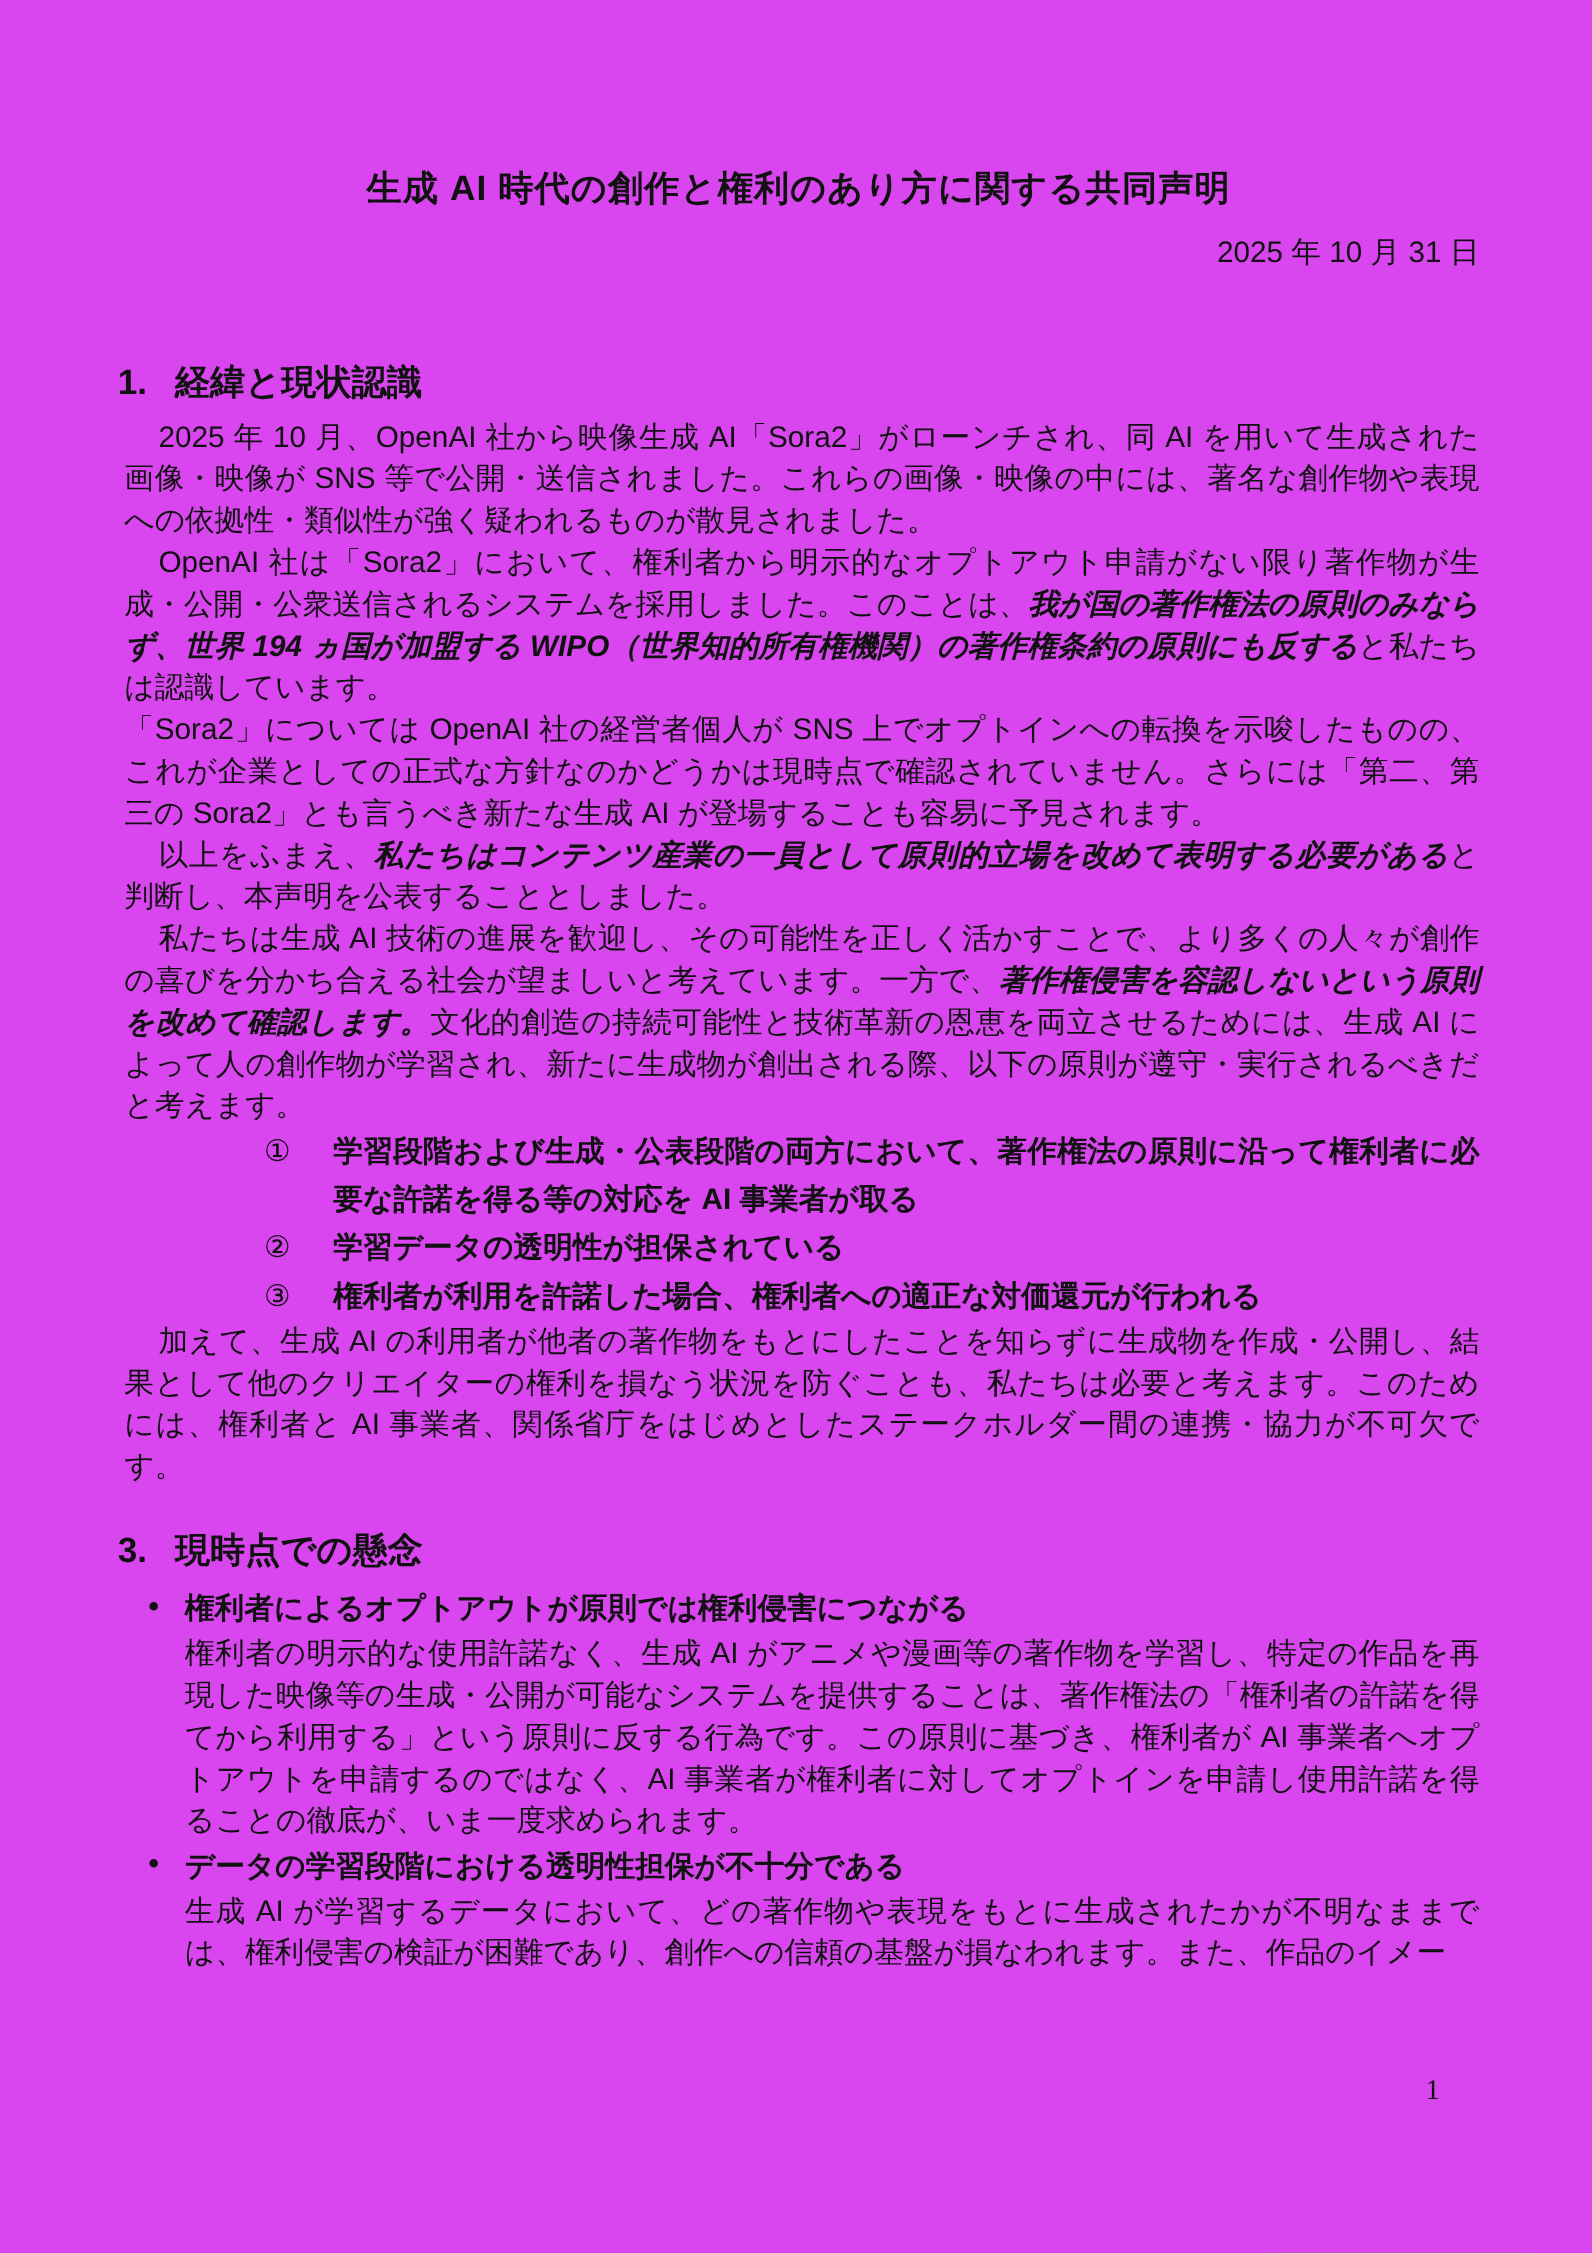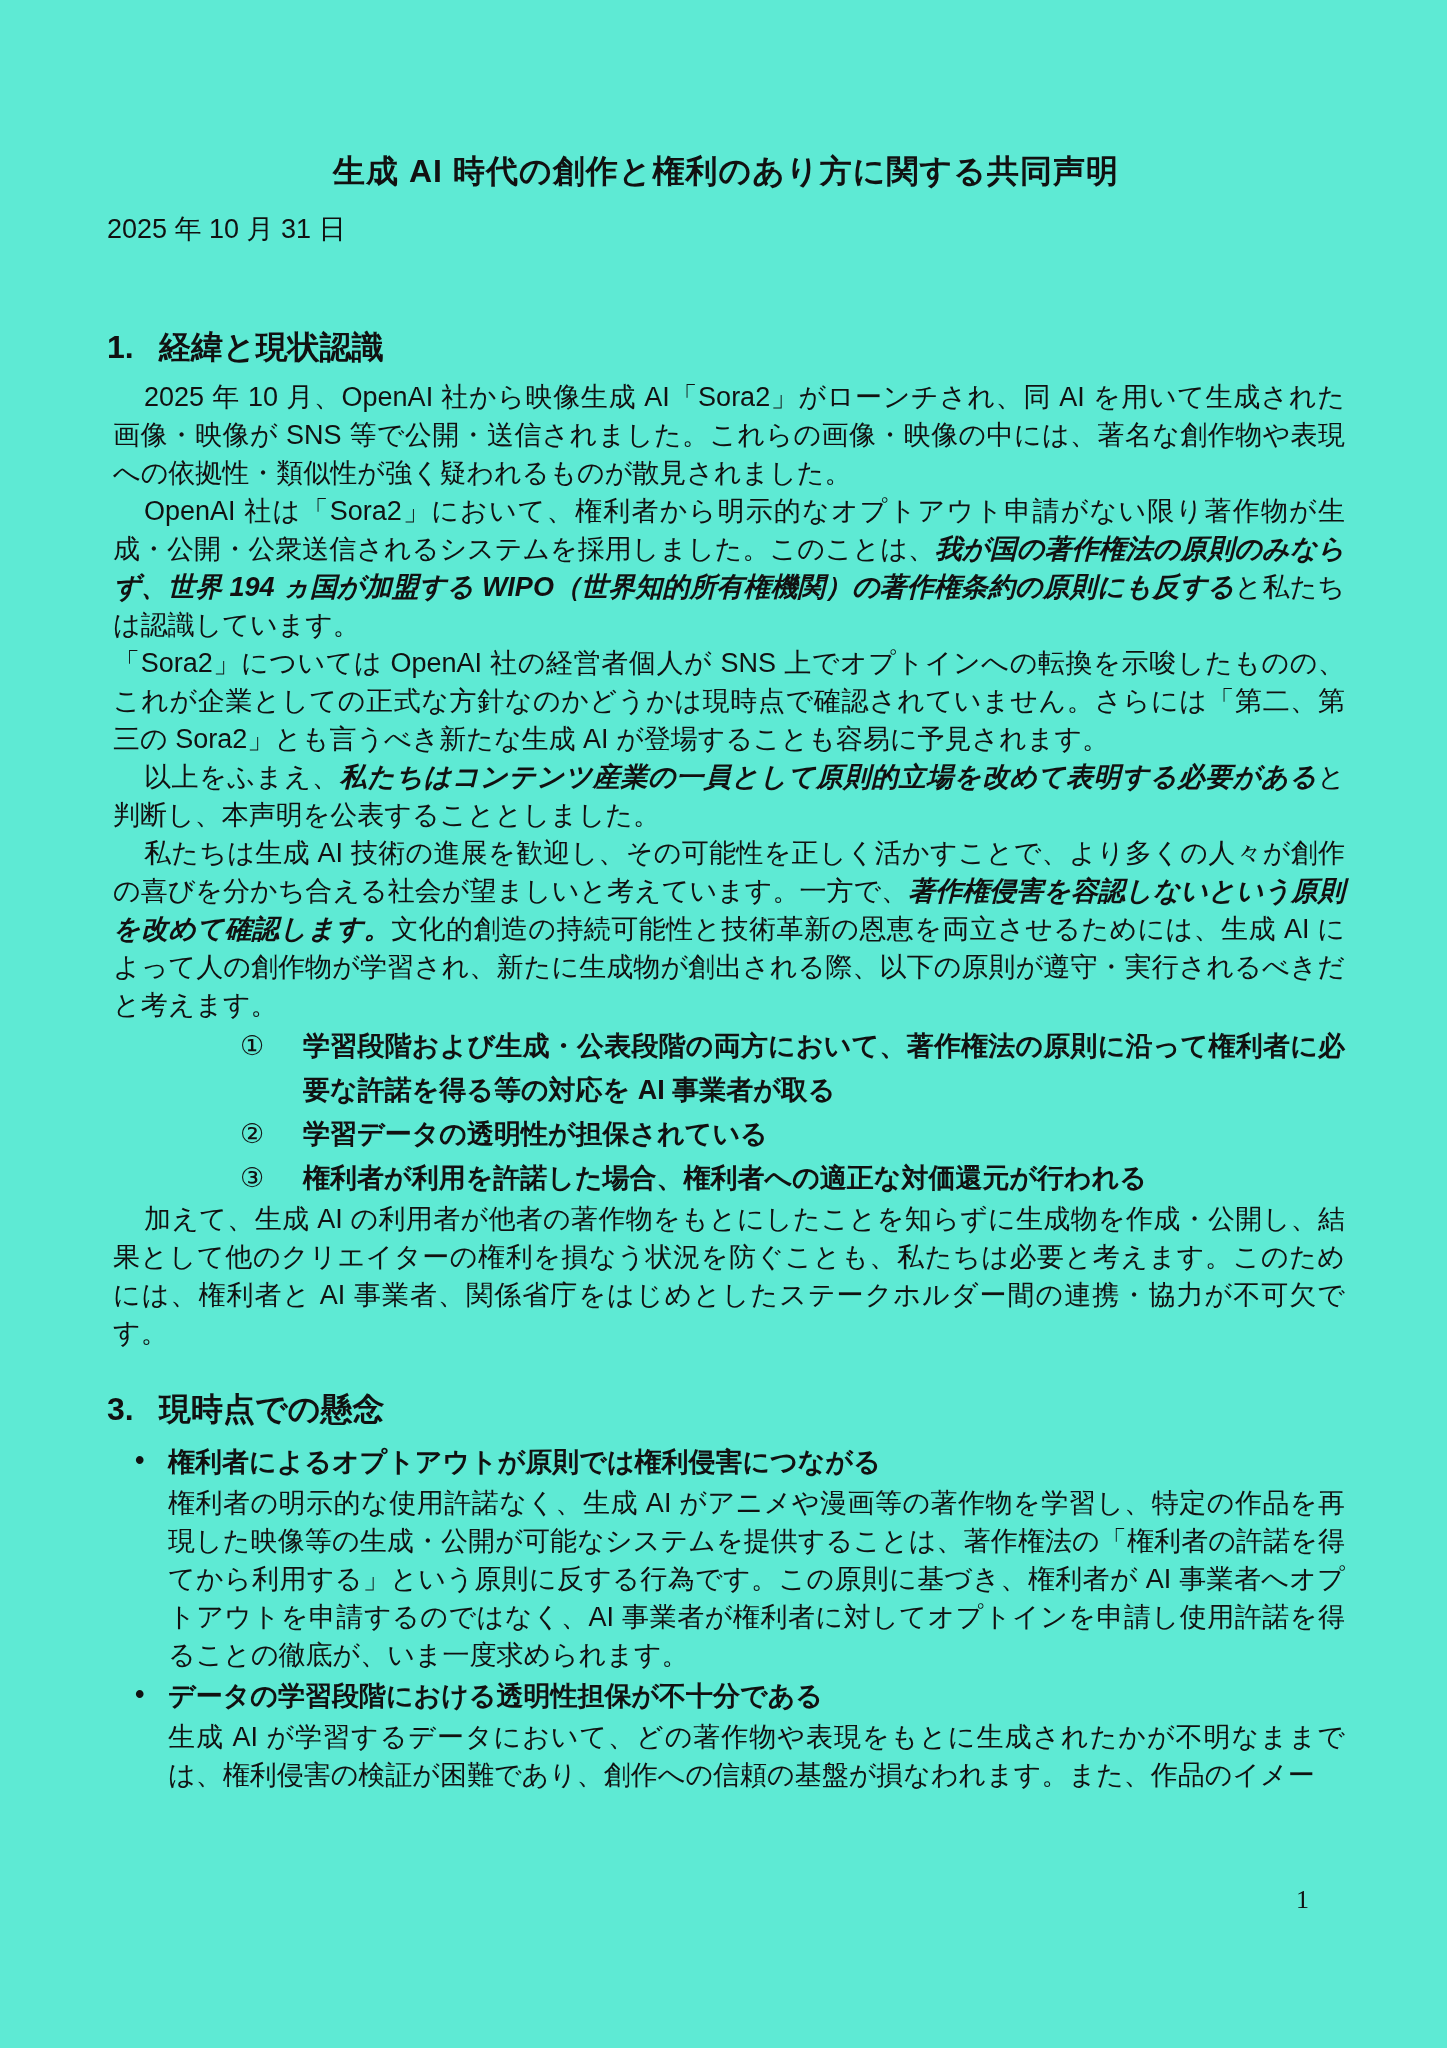--- a/index.html
+++ b/index.html
@@ -1,34 +1,34 @@
 <!DOCTYPE html>
 <html lang="ja"><head>
 <meta charset="utf-8">
 <style>
   html,body { margin:0; padding:0; background:#888; }
   .page {
     position:relative;
     width:1447px; height:2048px;
     margin:0 auto;
-    background:#5eead4;
+    background:#d946ef;
     color:#111;
     font-family:"Liberation Sans","DejaVu Sans",sans-serif;
     box-sizing:border-box;
     padding:150px 102px 0 107px;
     overflow:hidden;
   }
   .title {
     font-size:32px; font-weight:700;
     text-align:center; line-height:42px;
     letter-spacing:1px;
   }
   .date {
     font-size:27px; line-height:38px;
-    margin-top:18px;
+    text-align:right; margin-top:18px;
   }
   .h2 {
     font-size:32px; font-weight:700; line-height:38px;
     margin:38px 0 12px 0;
   }
   .h2.first { margin-top:80px; }
   .hnum { display:inline-block; min-width:52px; }
   .para {
     font-size:27px; line-height:38px;
     text-align:justify; text-justify:inter-ideograph;

